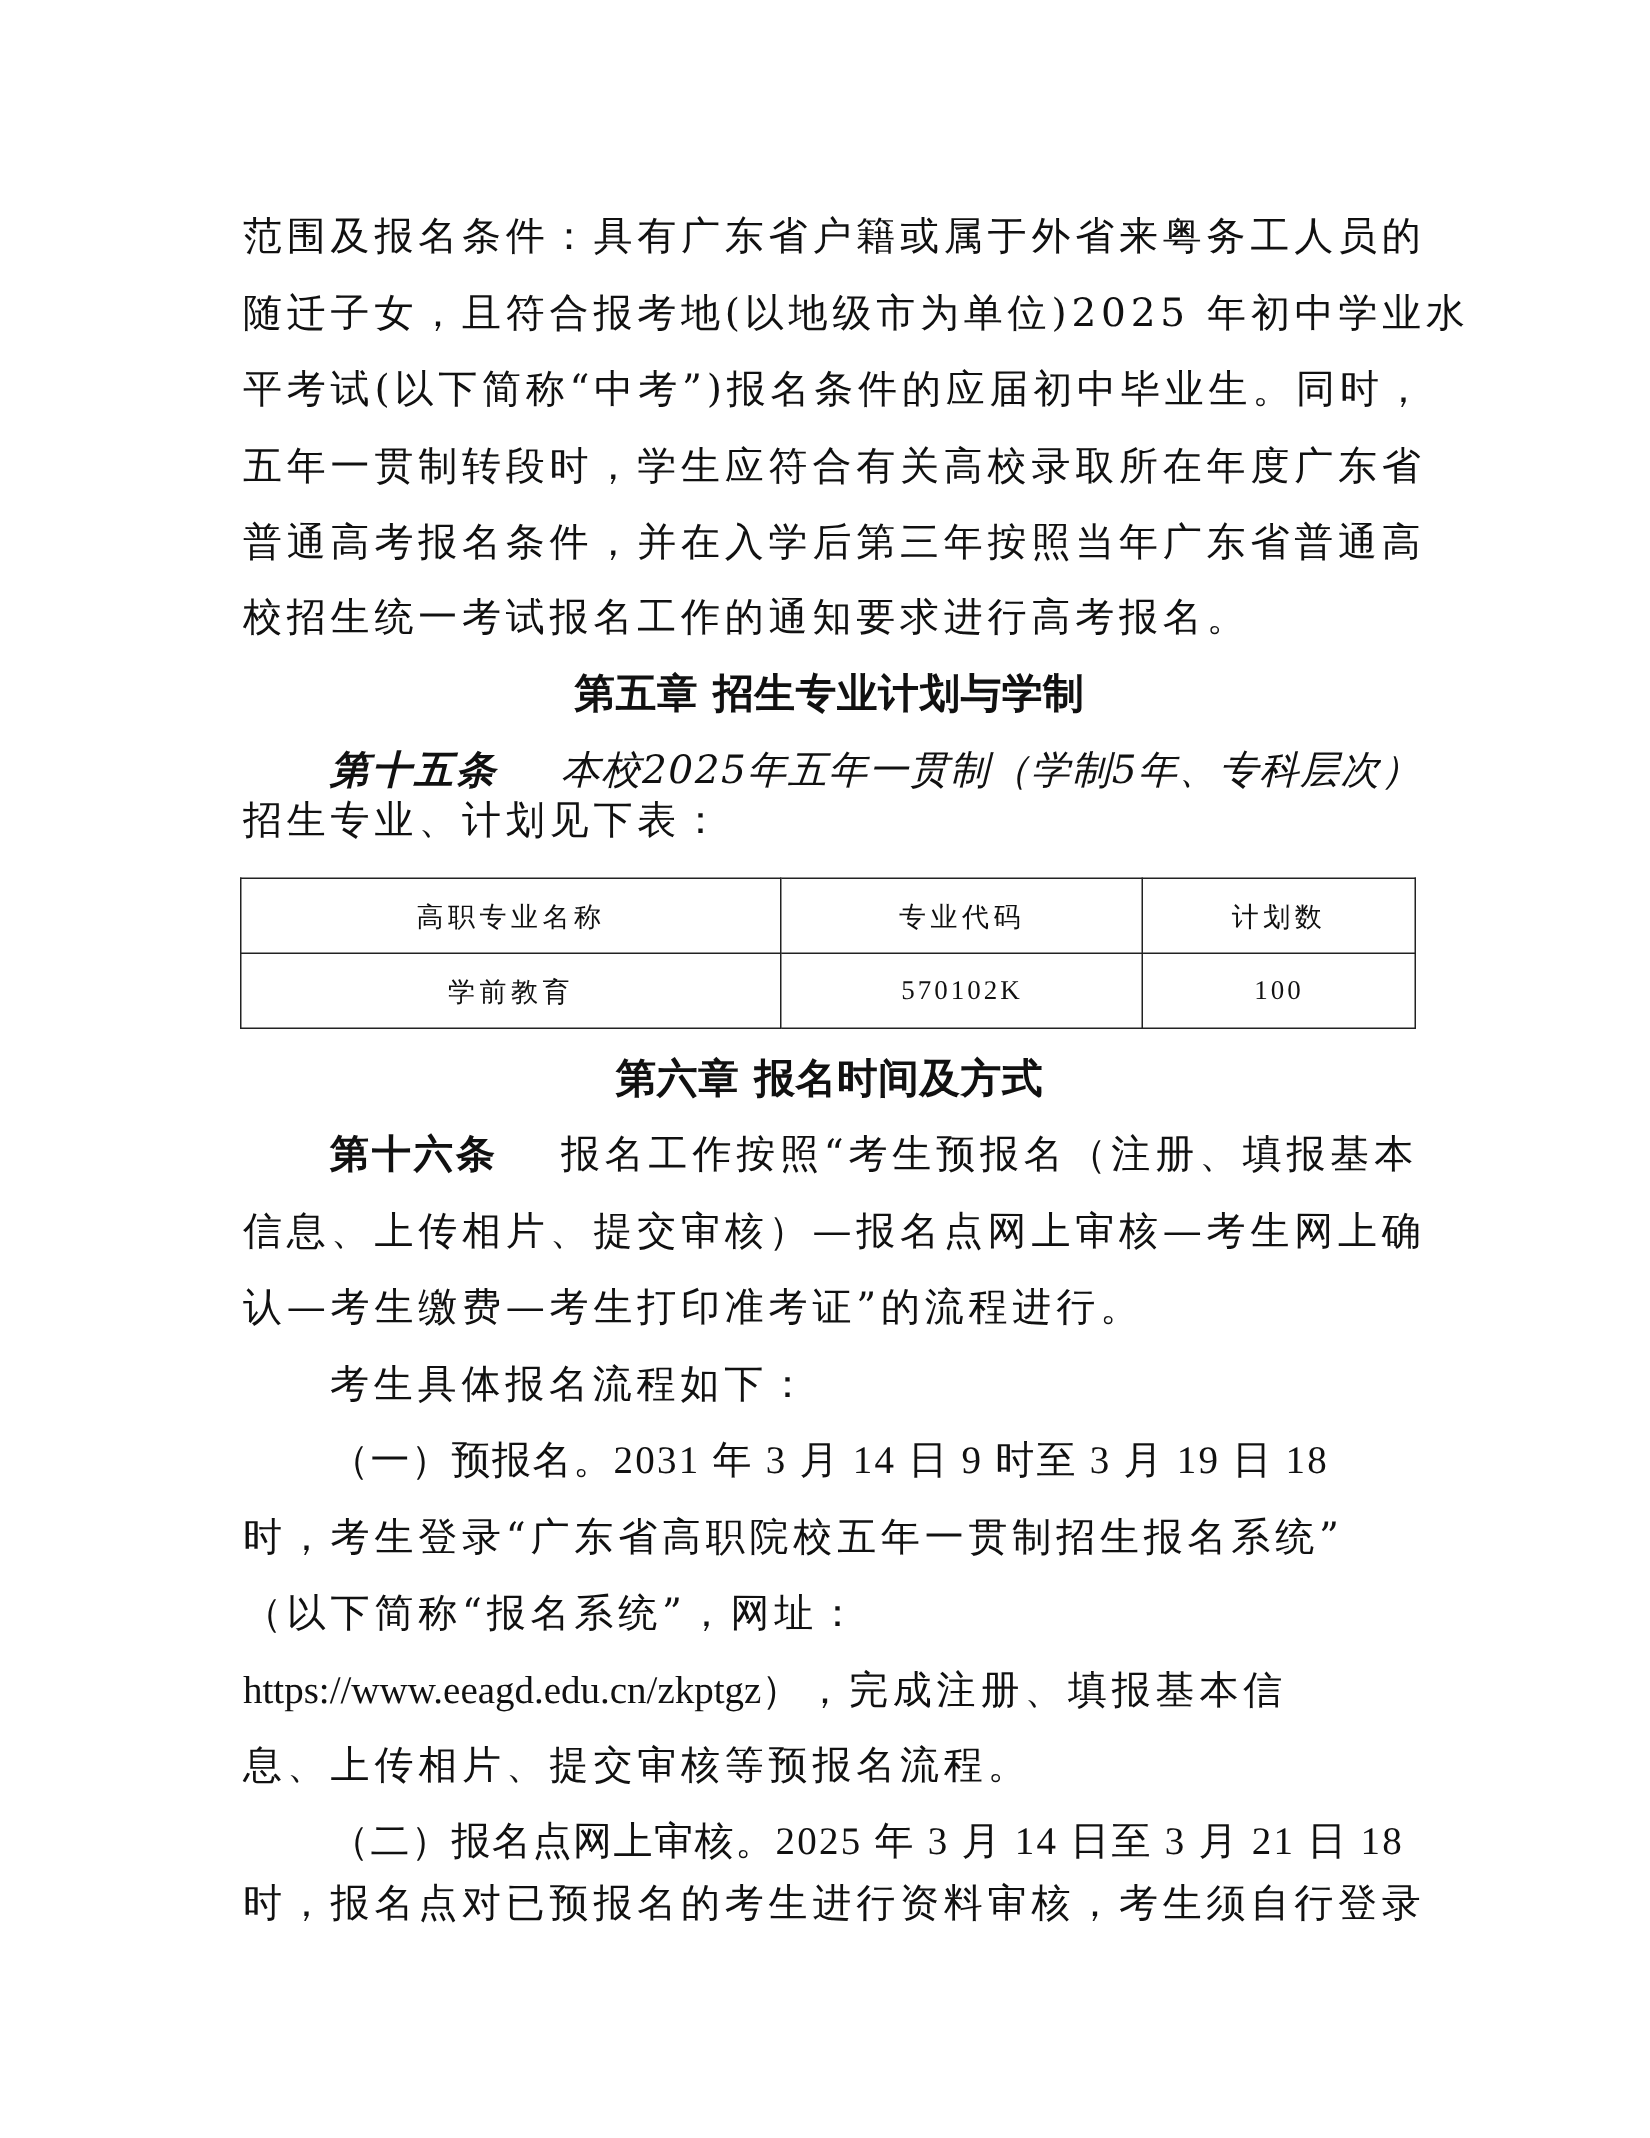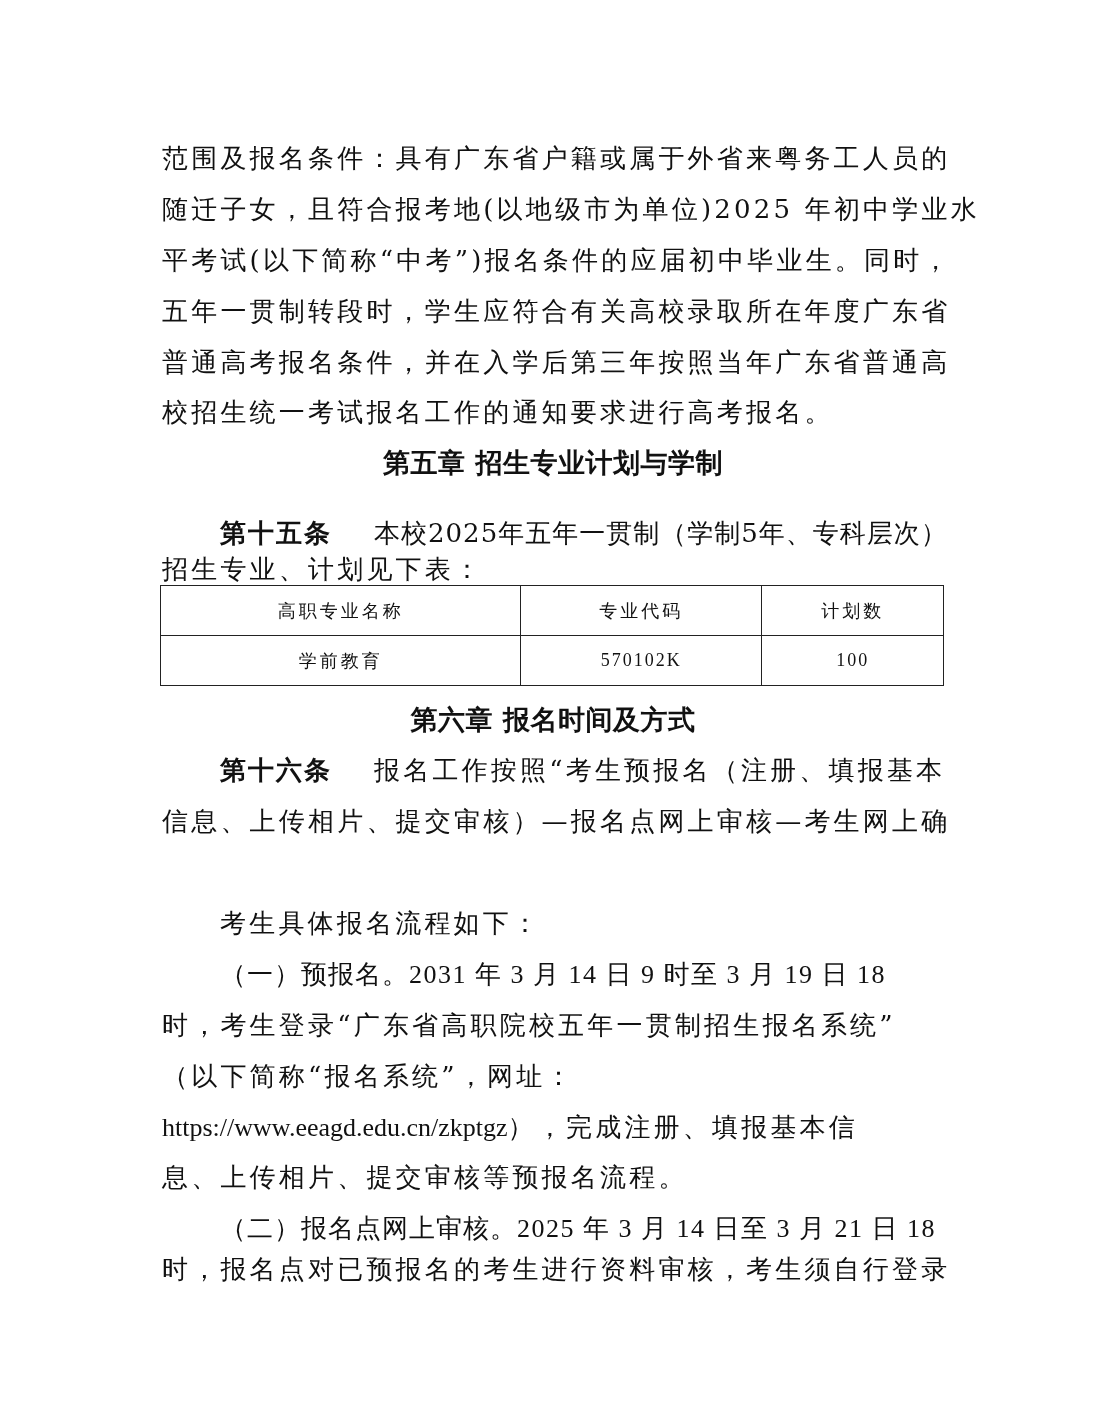--- a/index.html
+++ b/index.html
@@ -27,24 +27,24 @@
 
   <div class="line just" style="top:143px;">范围及报名条件：具有广东省户籍或属于外省来粤务工人员的</div>
   <div class="line just" style="top:194px;">随迁子女，且符合报考地(以地级市为单位)2025 年初中学业水</div>
   <div class="line just" style="top:245px;">平考试(以下简称“中考”)报名条件的应届初中毕业生。同时，</div>
   <div class="line just" style="top:296px;">五年一贯制转段时，学生应符合有关高校录取所在年度广东省</div>
   <div class="line just" style="top:347px;">普通高考报名条件，并在入学后第三年按照当年广东省普通高</div>
   <div class="line" style="top:397px;">校招生统一考试报名工作的通知要求进行高考报名。</div>
 
   <div class="heading" style="top:447px;">第五章  招生专业计划与学制</div>
 
-  <div class="line indent" style="top:518px;">
+  <div class="line indent" style="top:499px;font-style:italic;">
     <span class="art">第十五条</span><span style="letter-spacing:1px;">本校2025年五年一贯制（学制5年、专科层次）</span>
   </div>
-  <div class="line" style="top:554px;">招生专业、计划见下表：</div>
+  <div class="line" style="top:532px;">招生专业、计划见下表：</div>
 
   <table class="plan">
     <tbody>
         <tr>
       <td>高职专业名称</td>
       <td>专业代码</td>
       <td>计划数</td>
     </tr>
     <tr>
       <td>学前教育</td>
@@ -53,20 +53,21 @@
     </tr>
   </tbody>
     </table>
 
   <div class="heading" style="top:704px;">第六章  报名时间及方式</div>
 
   <div class="line indent just" style="top:755px;">
     <span class="art">第十六条</span><span>报名工作按照“考生预报名（注册、填报基本</span>
   </div>
   <div class="line just" style="top:806px;">信息、上传相片、提交审核）—报名点网上审核—考生网上确</div>
+  <div class="line" style="top:857px;">认—考生缴费—考生打印准考证”的流程进行。</div>
 
   <div class="line indent" style="top:908px;">考生具体报名流程如下：</div>
 
   <div class="line indent" style="top:959px;">
     <span class="b" style="font-family:'DejaVu Sans',sans-serif;letter-spacing:1px;">（一）预报名。</span><span class="b" style="letter-spacing:1.5px;">2031 年 3 月 14 日 9 时至 3 月 19 日 18</span>
   </div>
   <div class="line" style="top:1010px;">
     <span class="b" style="font-family:'DejaVu Sans',sans-serif;">时</span><span>，考生登录“广东省高职院校五年一贯制招生报名系统”</span>
   </div>
   <div class="line" style="top:1061px;">（以下简称“报名系统”，网址：</div>

